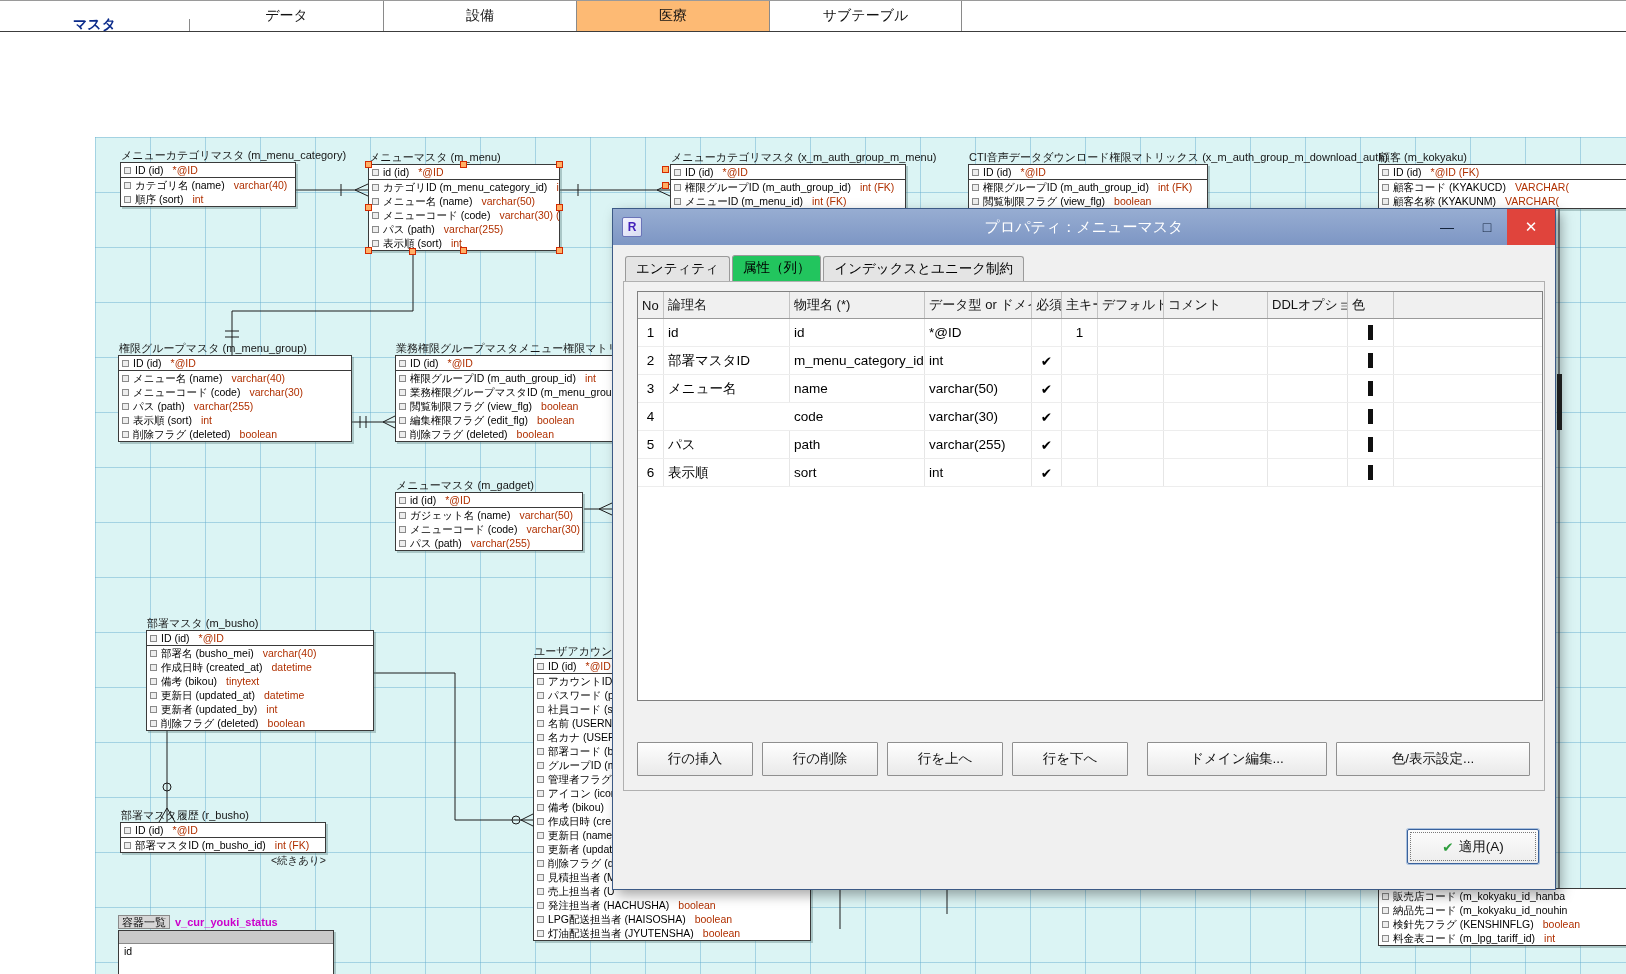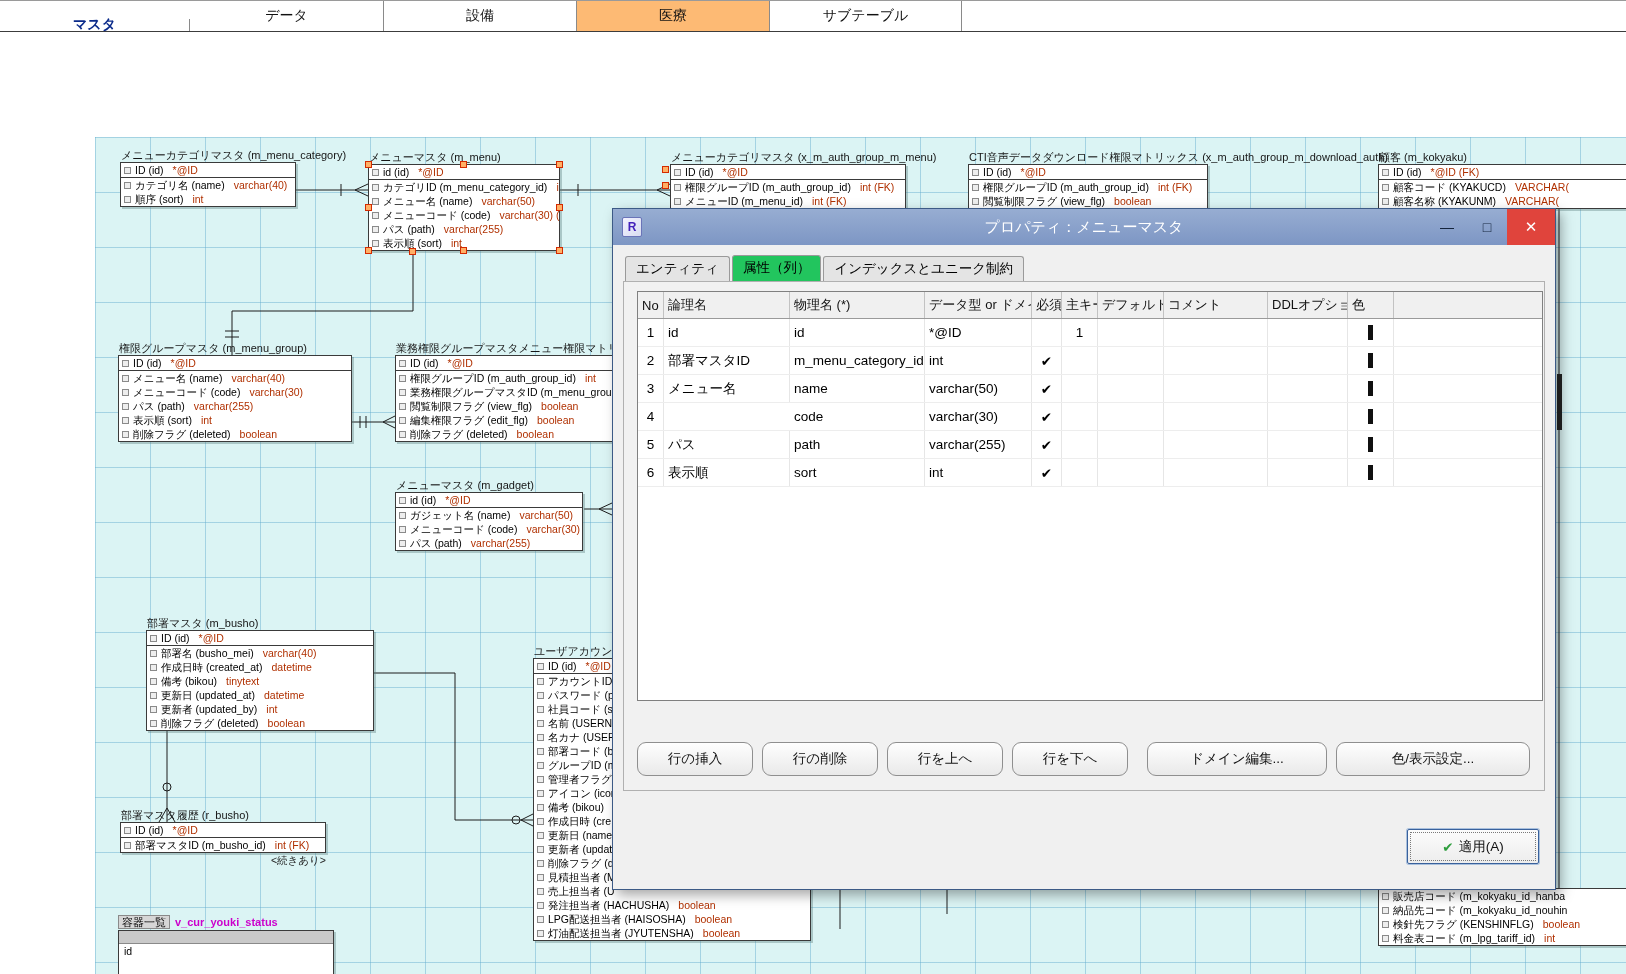--- a/index.html
+++ b/index.html
@@ -84,21 +84,21 @@
       white-space:nowrap;overflow:hidden;flex:none;box-sizing:border-box;color:#111;}
   .th.fill,.td.fill{flex:1;border-right:none;}
   .trow{display:flex;height:27px;border-bottom:1px solid #ededed;background:#fff;}
   .td{font-size:13.5px;display:flex;align-items:center;padding:0 4px;border-right:1px solid #e6e6e6;
       white-space:nowrap;overflow:hidden;flex:none;box-sizing:border-box;color:#000;}
   .td.c{justify-content:center;}
   .colorbar{width:5px;height:15px;background:#101010;}
 
   .btn-row{position:absolute;left:13px;top:460px;right:14px;display:flex;gap:9px;}
   .btn{height:34px;display:flex;align-items:center;justify-content:center;font-size:13.5px;
-       background:linear-gradient(#fefefe,#e9e9e9);border:1px solid #8f8f8f;border-radius:9px;
+       background:linear-gradient(#fefefe,#e9e9e9);border:1px solid #8f8f8f;border-radius:1px;
        box-sizing:border-box;cursor:pointer;flex:none;color:#111;}
   .btn.push-right{margin-left:auto;}
 
   .apply-btn{position:absolute;right:16px;bottom:25px;width:130px;height:33px;display:flex;
              align-items:center;justify-content:center;gap:5px;font-size:13.5px;color:#111;
              background:linear-gradient(#fcfcfc,#ededed);border:1px solid #39619c;border-radius:2px;
              box-shadow:0 0 0 1px #a9c0dd;outline:1px dotted #7a7a7a;outline-offset:-4px;cursor:pointer;}
   .apply-check{color:#2e9e3e;font-weight:bold;}
 </style>
 </head>

